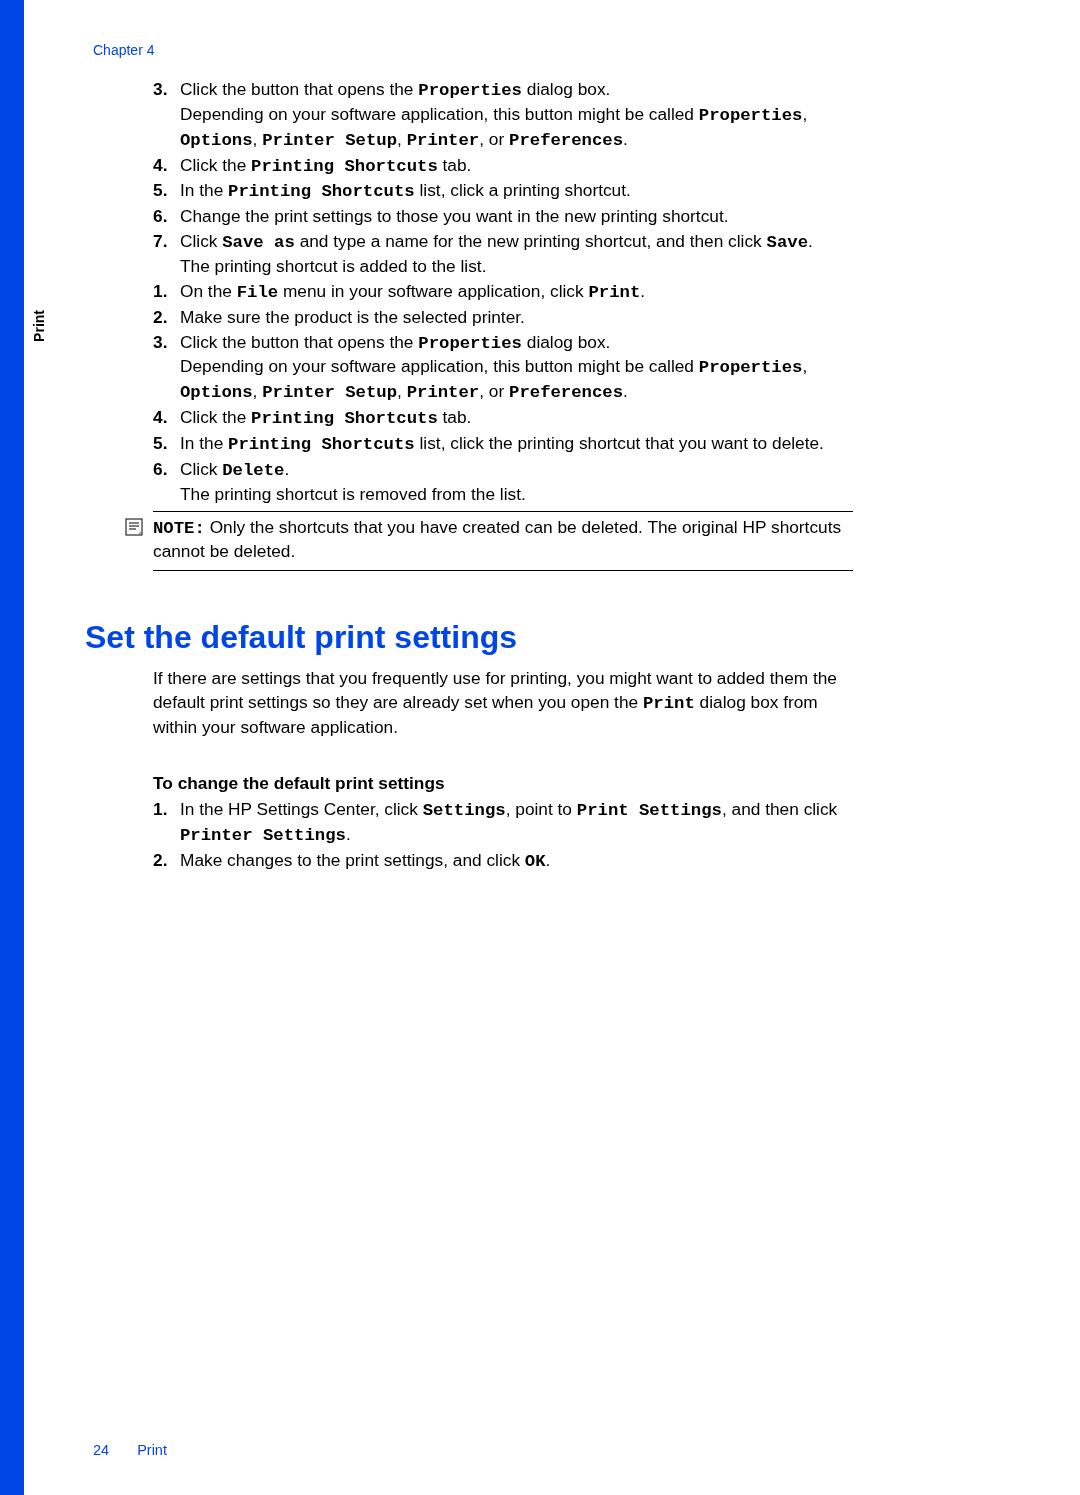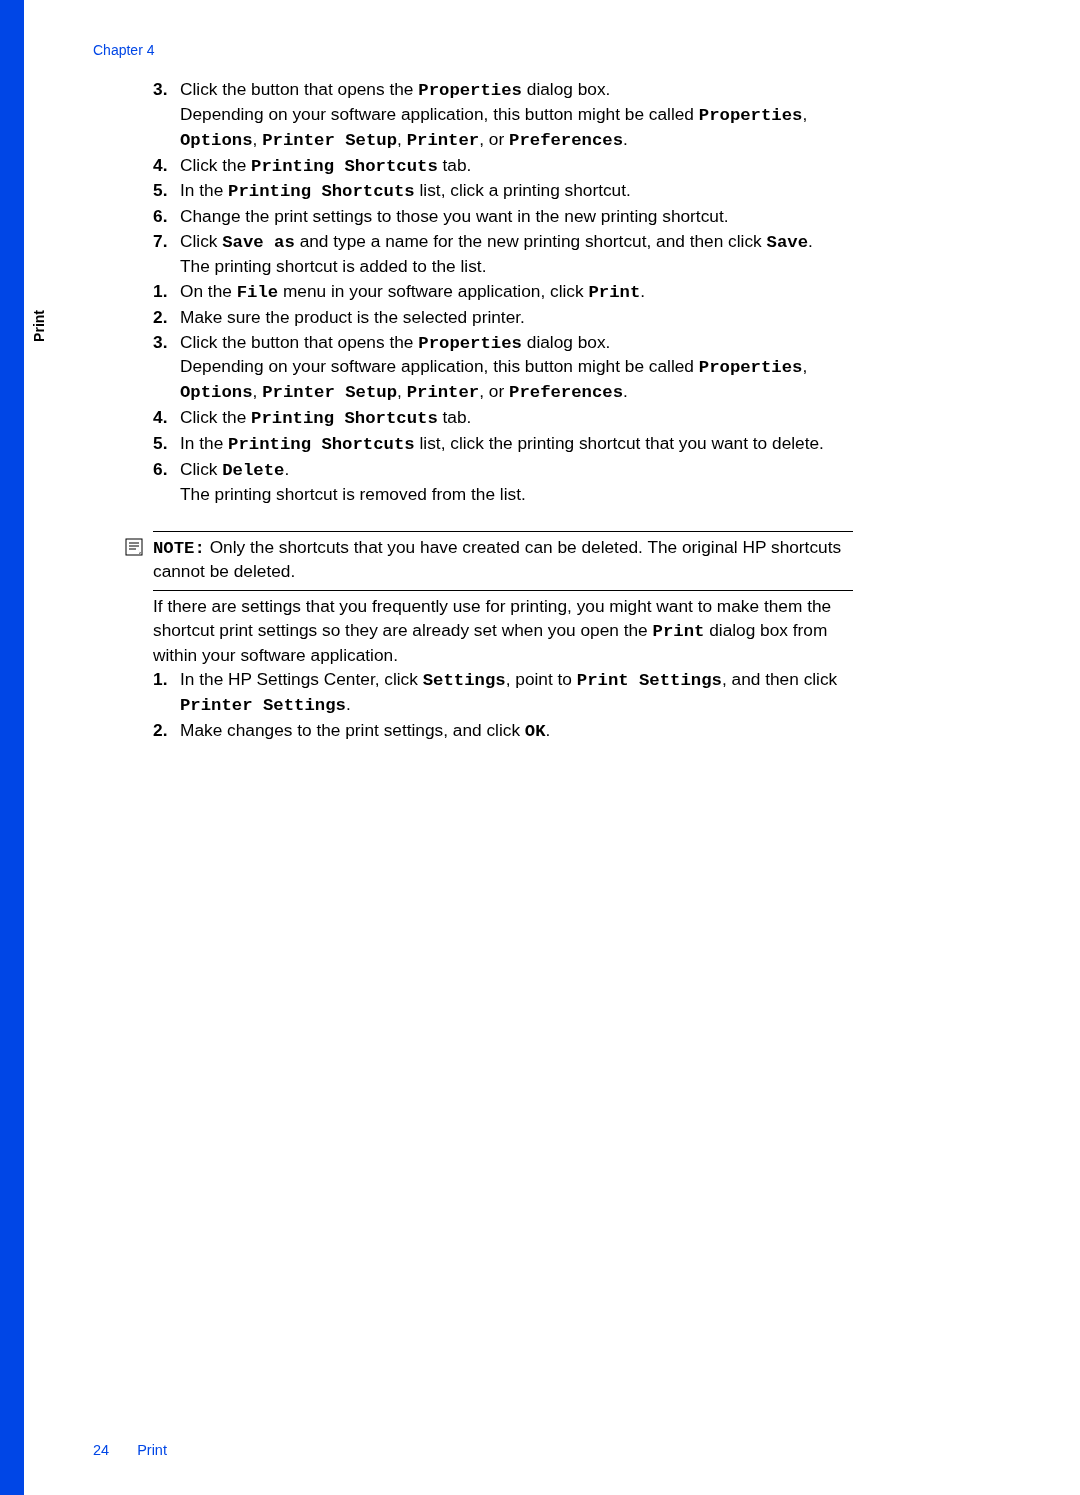--- a/index.html
+++ b/index.html
@@ -68,21 +68,21 @@
   }
   .b { font-weight: bold; font-family: Liberation Mono, monospace; }
   .subhead {
     font-weight: bold;
     margin-top: 32px;
     margin-bottom: 2px;
   }
   .note-box {
     border-top: 1.5px solid #000;
     border-bottom: 1.5px solid #000;
-    margin-top: 24px;
+    margin-top: 4px;
     padding: 4px 0 6px 0;
     position: relative;
   }
   .note-icon {
     position: absolute;
     left: -28px;
     top: 6px;
     font-size: 16px;
   }
   .h1-blue {
@@ -161,25 +161,27 @@
     <span class="note-icon">
       <svg width="18" height="18" viewBox="0 0 18 18">
           <rect x="1" y="1" width="16" height="16" fill="none" stroke="#000" stroke-width="1"></rect>
           <path d="M4 5h10M4 8h10M4 11h7" stroke="#000" stroke-width="1" fill="none"></path>
           <path d="M12 11l4 4-2 1 1-2z" fill="#000"></path>
         </svg>
     </span>
     <span class="b">NOTE:</span><span>  Only the shortcuts that you have created can be deleted. The original HP shortcuts cannot be deleted.</span>
   </div>
 
+  <div class="h1-blue">Set the default print settings</div>
 
   <p class="intro">
-    <span>If there are settings that you frequently use for printing, you might want to make them the shortcut print settings so they are already set when you open the </span><span class="b">Print</span><span> dialog box from within your software application.</span>
+    <span>If there are settings that you frequently use for printing, you might want to added them the default print settings so they are already set when you open the </span><span class="b">Print</span><span> dialog box from within your software application.</span>
   </p>
 
+  <div class="subhead">To change the default print settings</div>
 
   <ol class="numbered start1">
     <li>
       <span>In the HP Settings Center, click </span><span class="b">Settings</span><span>, point to </span><span class="b">Print Settings</span><span>, and then click </span><span class="b">Printer Settings</span><span>.</span>
     </li>
     <li>
       <span>Make changes to the print settings, and click </span><span class="b">OK</span><span>.</span>
     </li>
   </ol>
 

